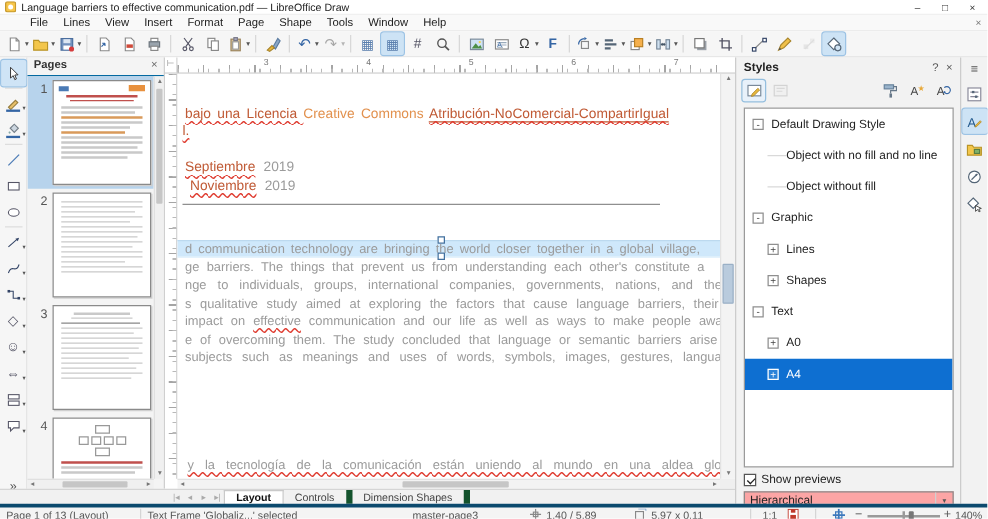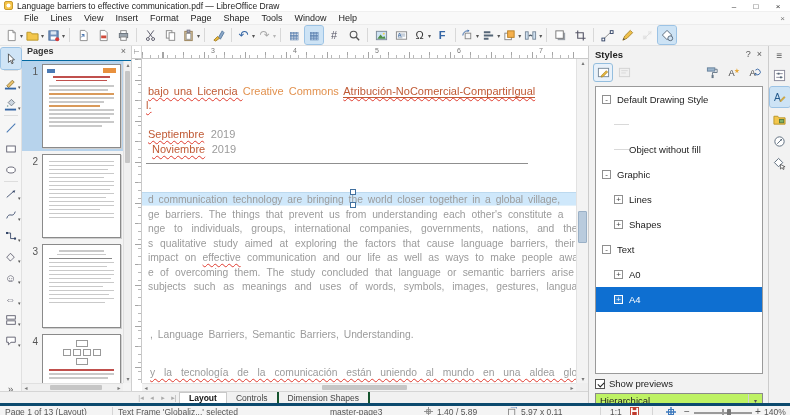--- a/index.html
+++ b/index.html
@@ -82,31 +82,31 @@
   .tree{position:absolute;left:6px;top:40px;width:168px;height:288px;background:#fff;border:1px solid #9a9a9a;overflow:hidden}
   .trow{display:flex;align-items:center;height:25px;font-size:9.5px;color:#222;position:relative}
   .lv0{padding-left:6px}.lv1{padding-left:18px}
   .texp{width:9px;height:9px;border:1px solid #8f8f8f;background:#fff;font-size:8px;line-height:7px;text-align:center;margin-right:6px;color:#444;flex:none}
   .spc{width:15px;flex:none;border-top:1px solid #d9d9d9;margin-right:0;height:0;align-self:center}
   .trow.sel2{background:#0e6fd1;color:#fff}
   .trow.sel2 .texp{background:#2b82d8;border-color:#fff;color:#fff}
   .prevrow{position:absolute;left:6px;top:332px;display:flex;align-items:center;gap:4px;font-size:9.5px;color:#222}
   .cb{width:10px;height:10px;border:1px solid #555;background:#fff;position:relative}
   .cb::after{content:"";position:absolute;left:2px;top:2px;width:5px;height:3px;border-left:1.5px solid #222;border-bottom:1.5px solid #222;transform:rotate(-45deg)}
-  .filter{position:absolute;left:6px;top:347px;width:168px;height:14px;background:#bef264;border:1px solid #8a8a8a;display:flex;align-items:center;padding-left:4px;font-size:9.5px;color:#222}
+  .filter{position:absolute;left:6px;top:347px;width:168px;height:14px;background:#fca5a5;border:1px solid #8a8a8a;display:flex;align-items:center;padding-left:4px;font-size:9.5px;color:#222}
   .filter .fb{margin-left:auto;width:14px;height:12px;border-left:1px solid #d0d0d0;display:flex;align-items:center;justify-content:center;font-size:6px;color:#555}
   
   .strip{left:768px;top:46px;width:22px;height:357px;background:#f2f2f2;border-left:1px solid #ccc;display:flex;flex-direction:column;align-items:center;position:absolute}
   .stab{width:20px;height:20px;display:flex;align-items:center;justify-content:center;border-radius:2px;margin:1px 0}
   .stab.on{background:#cde3f5;outline:1px solid #9cc3e5}
   
   .tabbar{left:0;top:391px;width:588px;height:12px;background:#f1f1f1;border-top:1px solid #d5d5d5;display:flex;align-items:center;position:absolute}
   .lnav{display:flex;gap:1px;margin-left:136px;color:#aaa;font-size:7px}
   .lnav span{width:10px;text-align:center}
-  .tab{padding:0 9px;height:12px;display:flex;align-items:center;font-size:8.5px;color:#444;border-right:2px solid #14532d}
+  .tab{padding:0 9px;height:12px;display:flex;align-items:center;font-size:8.5px;color:#444;border-right:5px solid #14532d}
   .tab.on{background:#fff;font-weight:bold;color:#111;border:1px solid #c9c9c9;border-bottom:none}
   
   .status{left:0;top:403px;width:790px;height:12px;background:#f4f4f4;border-top:3px solid #0c4a6e;position:absolute;font-size:8.5px;color:#555}
   .status .f{position:absolute;top:1px;white-space:nowrap}
   .sdiv{position:absolute;top:1px;width:1px;height:10px;background:#d5d5d5}
   .ztrack{position:absolute;top:6px;left:694px;width:58px;height:1.5px;background:#9a9a9a}
   .znotch{position:absolute;top:3px;left:722px;width:1.5px;height:7px;background:#9a9a9a}
   .zthumb{position:absolute;top:2.5px;left:727px;width:4px;height:8px;background:#777;border-radius:1px}
 </style>
 </head>
@@ -609,21 +609,20 @@
     <span class="hnd" style="left:208px;top:130px"></span>
     <span class="hnd" style="left:208px;top:143px"></span>
 
     <div class="dl" style="top:135px;left:6px;word-spacing:2px;z-index:2">d communication technology are bringing the world closer together in a global village,</div>
     <div class="dl" style="top:149.5px;left:6px;word-spacing:3px">ge barriers. The things that prevent us from understanding each other's constitute a</div>
     <div class="dl" style="top:164px;left:6px;word-spacing:6px">nge to individuals, groups, international companies, governments, nations, and the</div>
     <div class="dl" style="top:178.5px;left:6px;word-spacing:4px">s qualitative study aimed at exploring the factors that cause language barriers, their</div>
     <div class="dl" style="top:193px;left:6px;word-spacing:3.5px"><span>impact on </span><span class="sq">effective</span><span> communication and our life as well as ways to make people aware</span></div>
     <div class="dl" style="top:207.5px;left:6px;word-spacing:3.5px">e of overcoming them. The study concluded that language or semantic barriers arise</div>
     <div class="dl" style="top:222px;left:6px;word-spacing:5px">subjects such as meanings and uses of words, symbols, images, gestures, languages</div>
-    <div class="dl" style="top:270px;left:8px;word-spacing:2px">, Language Barriers, Semantic Barriers, Understanding.</div>
     <div class="dl sq" style="top:308px;left:8px;word-spacing:6px">y la tecnología de la comunicación están uniendo al mundo en una aldea globa</div>
   </div>
 
   <div class="cvsb">
     <span class="sarr" style="top:0;left:0">▴</span>
     <span class="sth" style="left:1px;right:1px;top:152px;height:32px;background:#b9cbdd;border:1px solid #9ab0c6"></span>
     <span class="sarr" style="bottom:0;left:0">▾</span>
   </div>
   <div class="chsb">
     <span class="sarr" style="left:0;top:0">◂</span>
@@ -683,20 +682,21 @@
         </span>
       </span>
   </div>
   <div class="tree">
     <div class="trow lv0">
         <span class="texp">-</span>
         <span>Default Drawing Style</span>
       </div>
     <div class="trow lv1">
         <span class="spc"></span>
+        <span>Object with no fill and no line</span>
       </div>
     <div class="trow lv1">
         <span class="spc"></span>
         <span>Object without fill</span>
       </div>
     <div class="trow lv0">
         <span class="texp">-</span>
         <span>Graphic</span>
       </div>
     <div class="trow lv1">

